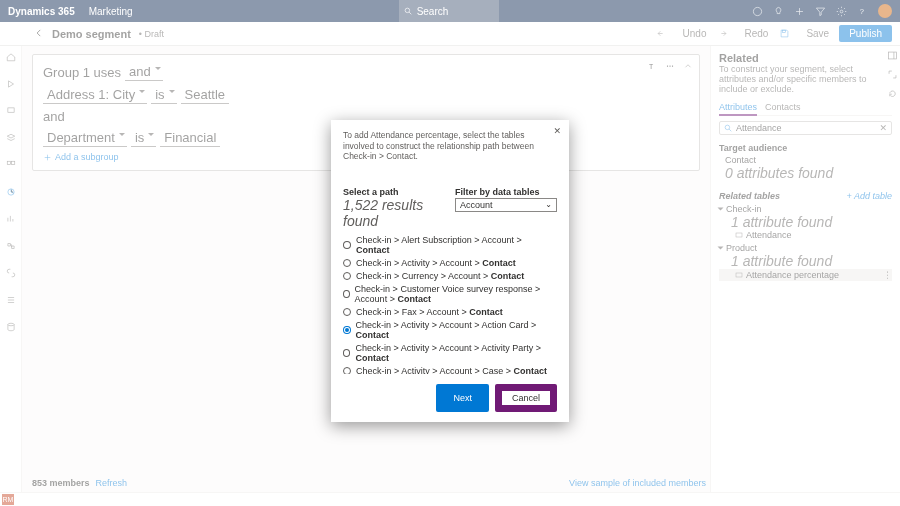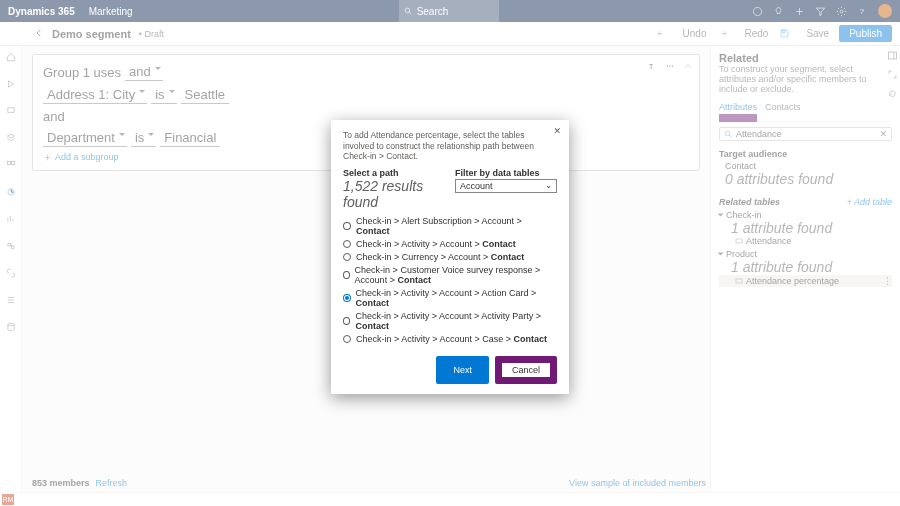--- a/index.html
+++ b/index.html
@@ -41,21 +41,21 @@
   .mem{position:absolute;left:10px;bottom:4px;font-size:9px;}
   .mem a{color:#0078d4;margin-left:6px;text-decoration:none;}
   .sample{position:absolute;right:4px;bottom:4px;font-size:9px;color:#0078d4;}
   
   .rpane{position:absolute;top:46px;right:0;bottom:14px;width:190px;border-left:1px solid #edebe9;background:#fff;padding:6px 8px;font-size:9px;color:#323130;}
   .rpane .head{display:flex;align-items:center;justify-content:space-between;}
   .rpane h3{font-size:11px;font-weight:600;margin:0;}
   .hlp{color:#605e5c;}
   .tabs{display:flex;gap:8px;margin-top:6px;border-bottom:1px solid #edebe9;}
   .tab{padding:2px 0;color:#605e5c;}
-  .tab.active{color:#0078d4;border-bottom:8px solid #701a75;margin-bottom:-1px;}
+  .tab.active{color:#0078d4;border-bottom:2px solid #701a75;margin-bottom:-1px;}
   .rsearch{display:flex;align-items:center;border:1px solid #c8c6c4;border-radius:2px;margin-top:5px;padding:1px 4px;}
   .rsearch svg{width:9px;height:9px;color:#0078d4;margin-right:3px;}
   .rsearch .x{margin-left:auto;color:#605e5c;}
   .sect{margin-top:8px;font-weight:600;font-size:9px;}
   .sub{color:#605e5c;font-size:14px;font-style:italic;}
   .relhead{display:flex;justify-content:space-between;margin-top:10px;font-style:italic;}
   .addtbl{color:#0078d4;}
   .node{display:flex;align-items:center;gap:4px;margin-top:3px;}
   .car{display:inline-block;border-top:3px solid transparent;border-bottom:3px solid transparent;border-left:3px solid #605e5c;}
   .car.dn{transform:rotate(90deg);}
@@ -66,21 +66,21 @@
   .foot{position:absolute;bottom:0;left:0;right:0;height:14px;background:#fff;border-top:1px solid #edebe9;display:flex;align-items:center;padding-left:2px;}
   .badge{width:12px;height:11px;background:#c43e1c;color:#fff;font-size:7px;display:flex;align-items:center;justify-content:center;}
   
   .scrim{position:absolute;inset:0;background:rgba(255,255,255,.55);}
   .modal{position:absolute;top:120px;left:331px;width:238px;background:#fff;box-shadow:0 4px 16px rgba(0,0,0,.4);padding:10px 12px;font-size:9px;}
   .modal h4{margin:0 0 4px 0;font-size:11px;font-weight:600;}
   .mclose{position:absolute;top:6px;right:8px;color:#605e5c;}
   .mdesc{color:#605e5c;font-size:8.5px;line-height:1.25;}
   .mrow{display:flex;gap:10px;margin-top:6px;}
   .mcol{flex:1;}
-  .mlbl{font-weight:600;}
+  .mlbl{font-weight:600;margin-top:19px;}
   .msel{border:1px solid #8a8886;padding:1px 4px;display:flex;justify-content:space-between;align-items:center;margin-top:1px;}
   .paths{margin-top:5px;max-height:140px;overflow:hidden;position:relative;}
   .path{display:flex;align-items:center;gap:5px;padding:1.5px 0;}
   .radio{width:8px;height:8px;border:1px solid #605e5c;border-radius:50%;display:flex;align-items:center;justify-content:center;}
   .radio.on{border-color:#0078d4;}
   .radio.on:after{content:"";width:4px;height:4px;background:#0078d4;border-radius:50%;}
   .path .pp{color:#323130;}
   .path .pp b{font-weight:600;}
   .mbtns{display:flex;justify-content:flex-end;gap:6px;margin-top:10px;}
   .btn{border:7px solid #701a75;padding:2px 10px;border-radius:2px;}
@@ -337,20 +337,24 @@
       </div>
       <div class="path">
         <span class="radio"></span>
         <span class="pp">Check-in &gt; Currency &gt; Account &gt; <b>Contact</b></span>
       </div>
       <div class="path">
         <span class="radio"></span>
         <span class="pp">Check-in &gt; Customer Voice survey response &gt; Account &gt; <b>Contact</b></span>
       </div>
       <div class="path">
+        <span class="radio"></span>
+        <span class="pp">Check-in &gt; Fax &gt; Account &gt; <b>Contact</b></span>
+      </div>
+      <div class="path">
         <span class="radio on"></span>
         <span class="pp">Check-in &gt; Activity &gt; Account &gt; Action Card &gt; <b>Contact</b></span>
       </div>
       <div class="path">
         <span class="radio"></span>
         <span class="pp">Check-in &gt; Activity &gt; Account &gt; Activity Party &gt; <b>Contact</b></span>
       </div>
       <div class="path">
         <span class="radio"></span>
         <span class="pp">Check-in &gt; Activity &gt; Account &gt; Case &gt; <b>Contact</b></span>

